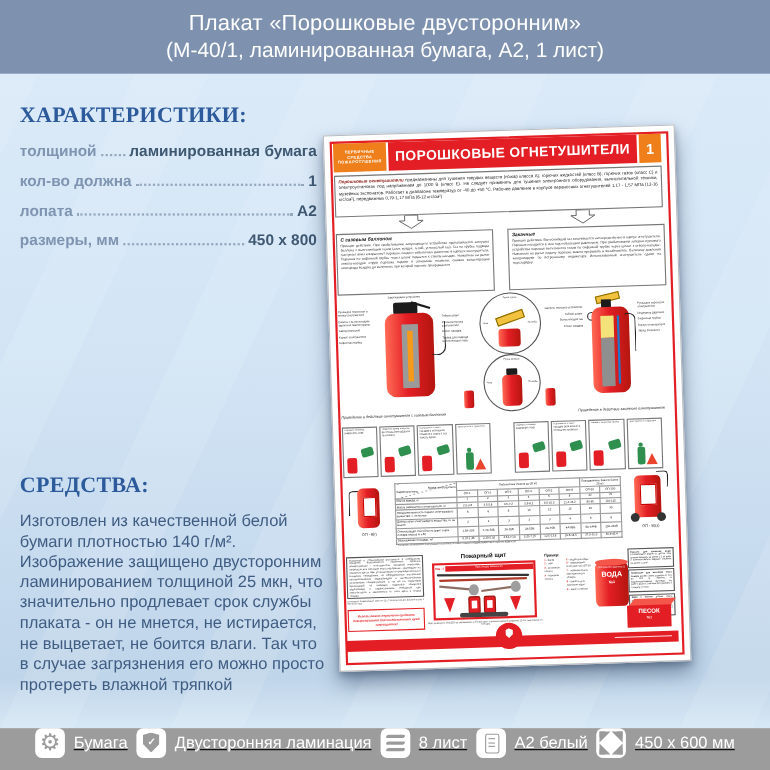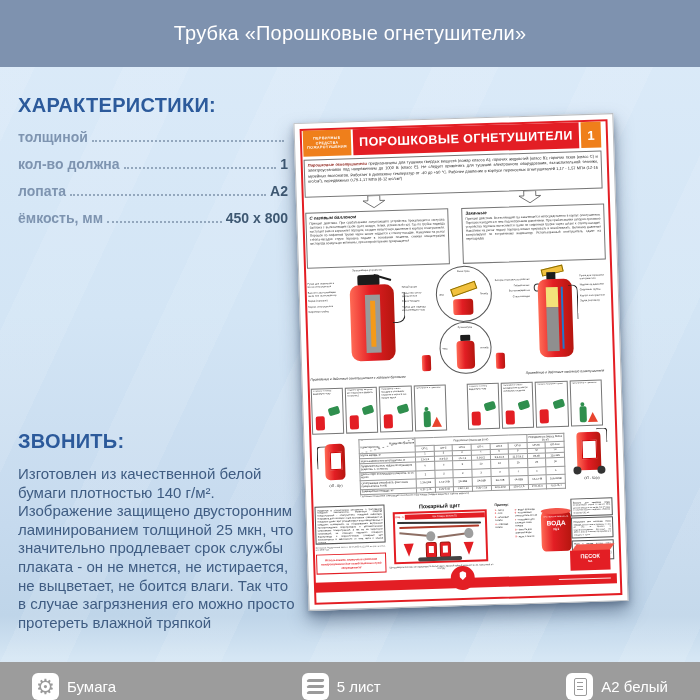--- a/index.html
+++ b/index.html
@@ -8,21 +8,21 @@
     background:
       repeating-linear-gradient(115deg, rgba(255,255,255,.10) 0 60px, rgba(255,255,255,0) 60px 140px),
       linear-gradient(180deg,#dcebf9 0%,#d3e5f5 45%,#c6daee 75%,#bfd5e9 88%,#d5e6f4 94%,#dcebf9 100%);}
   
   .top-header{position:absolute;top:0;left:0;right:0;height:67px;background:#7e92af;
     display:flex;flex-direction:column;justify-content:center;align-items:center;color:#fff;}
   .top-header .l1{font-size:20px;letter-spacing:.2px;}
   .top-header .l2{font-size:19px;margin-top:3px;}
   
   .chars{position:absolute;left:18px;top:94px;width:270px;}
-  .h-blue{font-size:20px;font-weight:bold;color:#2c5a9b;margin:0 0 12px 0;letter-spacing:.3px;}
+  .h-blue{font-size:20px;font-weight:bold;color:#2c5a9b;margin:0 0 12px 0;letter-spacing:.3px;font-family:Liberation Serif, serif;}
   .spec-row{display:flex;align-items:flex-end;font-size:14px;font-weight:bold;margin-bottom:11px;}
   .spec-label{color:#7e94b0;white-space:nowrap;}
   .leader{flex:1;border-bottom:2px dotted #93a7bd;margin:0 4px 3px 4px;min-width:10px;}
   .spec-value{color:#3e5872;white-space:nowrap;}
   .desc{position:absolute;left:18px;top:430px;width:278px;}
   .desc p{font-size:15px;line-height:1.24;color:#3f5c82;margin:8px 0 0 0;font-weight:500;}
   
   .poster{position:absolute;left:301px;top:118px;width:318px;height:486px;background:#fff;
     border:1px solid #b9bcc0;transform:rotate(-1.8deg);
     box-shadow:0 10px 18px rgba(40,60,90,.5), 0 3px 6px rgba(40,60,90,.35);}
@@ -95,21 +95,21 @@
   .sandfront .sn{font-size:2.8px;font-weight:bold;}
   .rstack{position:absolute;left:256px;top:0;width:42px;display:flex;flex-direction:column;gap:1.5px;}
   .rstack .tinybox{font-size:2px;}
   .pfoot{position:absolute;left:-2px;right:-2px;top:452px;height:10px;background:#e31e24;}
   .pbump{position:absolute;left:136px;top:-12px;width:24px;height:24px;border-radius:50%;background:#e31e24;}
   .plogo{position:absolute;left:8.5px;top:5px;width:7px;height:9px;background:#fff;
     clip-path:polygon(50% 0,100% 20%,100% 62%,50% 100%,0 62%,0 20%);}
   .pfine{position:absolute;right:6px;top:4px;width:52px;height:1.2px;background:rgba(255,255,255,.85);}
   
   .bottom-bar{position:absolute;left:0;right:0;bottom:0;height:38px;background:#9c9c9c;
-    display:flex;align-items:flex-end;justify-content:space-between;padding:0 32px;}
+    display:flex;align-items:flex-start;justify-content:space-between;padding:0 32px;text-decoration:underline;}
   .bar-item{display:flex;align-items:center;gap:8px;}
   .bar-label{color:#fff;font-size:15px;white-space:nowrap;}
   .bar-icon{width:27px;height:27px;background:#fff;border-radius:6px;position:relative;flex:none;}
   .gear::before{content:"⚙";position:absolute;inset:0;display:flex;align-items:center;justify-content:center;font-size:21px;color:#9b9b9b;}
   .shield-shape{position:absolute;left:6px;top:4px;width:15px;height:18px;background:#9b9b9b;
     clip-path:polygon(50% 0,100% 12%,100% 58%,50% 100%,0 58%,0 12%);}
   .shield-shape::after{content:"✓";position:absolute;left:4.2px;top:3px;color:#fff;font-size:9px;font-weight:bold;}
   .lay{position:absolute;left:5px;width:17px;height:3.2px;background:#9b9b9b;border-radius:2px;transform:skewX(-22deg);}
   .docp{position:absolute;left:8px;top:5px;width:11px;height:16px;border:1.6px solid #9b9b9b;border-radius:2px;}
   .docl{position:absolute;left:2px;width:6px;height:1.4px;background:#9b9b9b;}
@@ -118,48 +118,50 @@
   .tri.tr{right:3px;top:3px;border-right-color:#9b9b9b;border-top-color:#9b9b9b;}
   .tri.bl{left:3px;bottom:3px;border-left-color:#9b9b9b;border-bottom-color:#9b9b9b;}
   .tri.br{right:3px;bottom:3px;border-right-color:#9b9b9b;border-bottom-color:#9b9b9b;}
 </style>
 </head>
 <body>
 
 <div class="stage">
 
   <div class="top-header">
-    <div class="l1">Трубка «Порошковые огнетушители»</div>
+    <div class="l1">Плакат «Порошковые двусторонним»</div>
+    <div class="l2">(М-40/1, ламинированная бумага, А2, 1 лист)</div>
   </div>
 
   <div class="chars">
     <div class="h-blue">ХАРАКТЕРИСТИКИ:</div>
     <div class="spec-row">
       <span class="spec-label">толщиной</span>
       <span class="leader"></span>
+      <span class="spec-value">ламинированная бумага</span>
     </div>
     <div class="spec-row">
       <span class="spec-label">кол-во должна</span>
       <span class="leader"></span>
       <span class="spec-value">1</span>
     </div>
     <div class="spec-row">
       <span class="spec-label">лопата</span>
       <span class="leader"></span>
       <span class="spec-value">А2</span>
     </div>
     <div class="spec-row">
-      <span class="spec-label">ёмкость, мм</span>
+      <span class="spec-label">размеры, мм</span>
       <span class="leader"></span>
       <span class="spec-value">450 х 800</span>
     </div>
   </div>
 
   <div class="desc">
-    <div class="h-blue">ЗВОНИТЬ:</div>
+    <div class="h-blue">СРЕДСТВА:</div>
     <p>Изготовлен из качественной белой бумаги плотностью 140 г/м². Изображение защищено двусторонним ламинированием толщиной 25 мкн, что значительно продлевает срок службы плаката - он не мнется, не истирается, не выцветает, не боится влаги. Так что в случае загрязнения его можно просто протереть влажной тряпкой</p>
   </div>
 
   <div class="poster">
     <div class="pframe"></div>
     <div class="pc">
 
       <div class="p-head">
         <div class="p-badge">ПЕРВИЧНЫЕ СРЕДСТВА ПОЖАРОТУШЕНИЯ</div>
         <div class="p-title">ПОРОШКОВЫЕ ОГНЕТУШИТЕЛИ</div>
@@ -497,31 +499,46 @@
     </div>
   </div>
 
   <div class="bottom-bar">
     <div class="bar-item">
       <div class="bar-icon gear"></div>
       <div class="bar-label">Бумага</div>
     </div>
     <div class="bar-item">
       <div class="bar-icon">
+          <div class="shield-shape"></div>
+        </div>
+      <div class="bar-label">Двусторонняя ламинация</div>
+    </div>
+    <div class="bar-item">
+      <div class="bar-icon">
           <i class="lay" style="top:6px;"></i>
           <i class="lay" style="top:12px;"></i>
           <i class="lay" style="top:18px;"></i>
         </div>
-      <div class="bar-label">5 лист</div>
+      <div class="bar-label">8 лист</div>
     </div>
     <div class="bar-item">
       <div class="bar-icon">
           <div class="docp">
             <i class="docl" style="top:3px;"></i>
             <i class="docl" style="top:6.5px;"></i>
             <i class="docl" style="top:10px;"></i>
           </div>
         </div>
       <div class="bar-label">А2 белый</div>
     </div>
+    <div class="bar-item">
+      <div class="bar-icon">
+          <div class="tri tl"></div>
+          <div class="tri tr"></div>
+          <div class="tri bl"></div>
+          <div class="tri br"></div>
+        </div>
+      <div class="bar-label">450 х 600 мм</div>
+    </div>
   </div>
 
 </div>
 
 </body></html>

